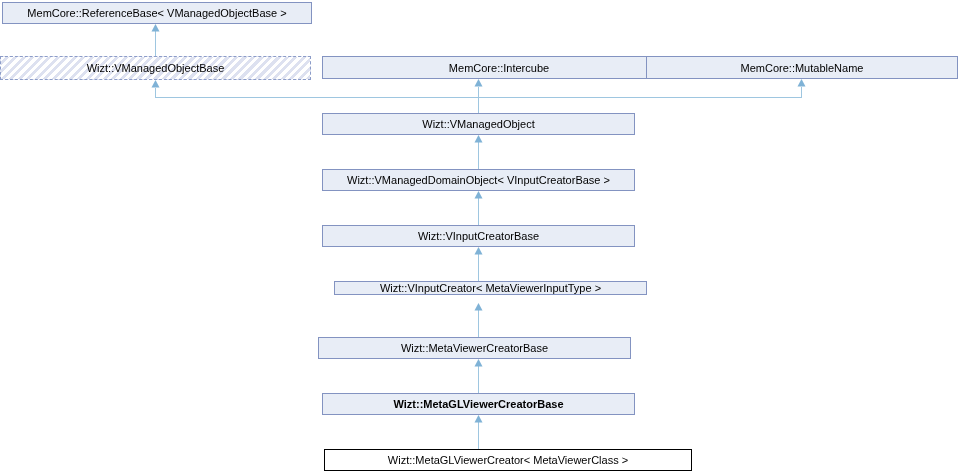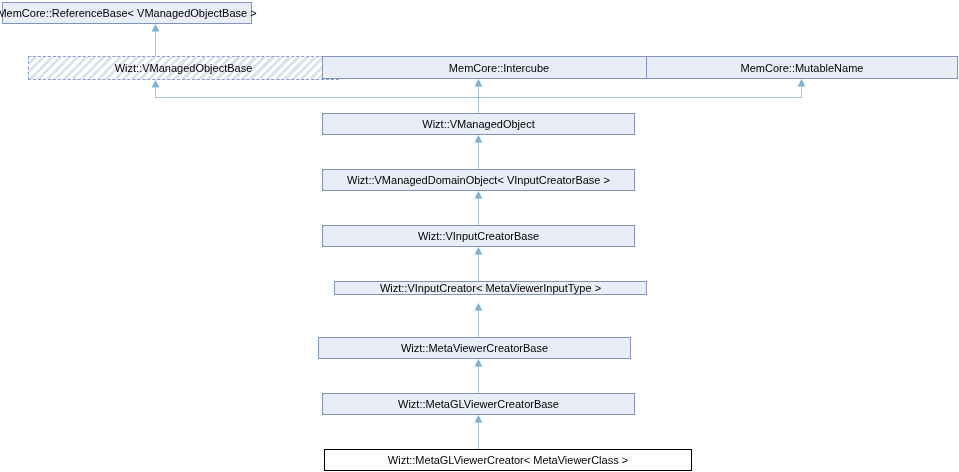--- a/index.html
+++ b/index.html
@@ -36,21 +36,20 @@
     cursor: pointer;
   }
   .node.dashed {
     border: 1px dashed #8c9cc8;
     background: repeating-linear-gradient(
       135deg,
       #ffffff 0px, #ffffff 3px,
       #dde1f0 3px, #dde1f0 6px
     );
     cursor: default;
-    margin-left: 28px;
   }
   .node.current {
     background: #ffffff;
     border: 1px solid #000000;
     cursor: default;
   }
   .node-label {
     pointer-events: none;
   }
 </style>
@@ -97,21 +96,21 @@
       <line x1="478.5" y1="393" x2="478.5" y2="366" stroke="#9ec6e0" stroke-width="1.4"></line>
       <polygon points="478.5,359 474.5,366.5 482.5,366.5" fill="#7fb2d6" shape-rendering="auto"></polygon>
     </g>
 
     <g>
       <line x1="478.5" y1="449" x2="478.5" y2="422" stroke="#9ec6e0" stroke-width="1.4"></line>
       <polygon points="478.5,415 474.5,422.5 482.5,422.5" fill="#7fb2d6" shape-rendering="auto"></polygon>
     </g>
   </svg>
 
-  <div class="node" style="left:2px; top:2px; width:250px; height:22px;">
+  <div class="node" style="left:2px; top:2px; width:310px; height:22px;">
     <span class="node-label">MemCore::ReferenceBase&lt; VManagedObjectBase &gt;</span>
   </div>
 
   <div class="node dashed" style="left:0px; top:56px; width:311px; height:24px;">
     <span class="node-label">Wizt::VManagedObjectBase</span>
   </div>
 
   <div class="node" style="left:322px; top:56px; width:354px; height:23px;">
     <span class="node-label">MemCore::Intercube</span>
   </div>
@@ -133,21 +132,21 @@
   </div>
 
   <div class="node" style="left:322px; top:281px; width:313px; height:14px;margin-left:12px;">
     <span class="node-label">Wizt::VInputCreator&lt; MetaViewerInputType &gt;</span>
   </div>
 
   <div class="node" style="left:318px; top:337px; width:313px; height:22px;">
     <span class="node-label">Wizt::MetaViewerCreatorBase</span>
   </div>
 
-  <div class="node" style="left:322px; top:393px; width:313px; height:22px;">
+  <div class="node" style="left:322px; top:393px; width:313px; height:22px;font-weight:bold;">
     <span class="node-label">Wizt::MetaGLViewerCreatorBase</span>
   </div>
 
   <div class="node current" style="left:324px; top:449px; width:368px; height:22px;">
     <span class="node-label">Wizt::MetaGLViewerCreator&lt; MetaViewerClass &gt;</span>
   </div>
 
 </div>
 
 </body></html>

